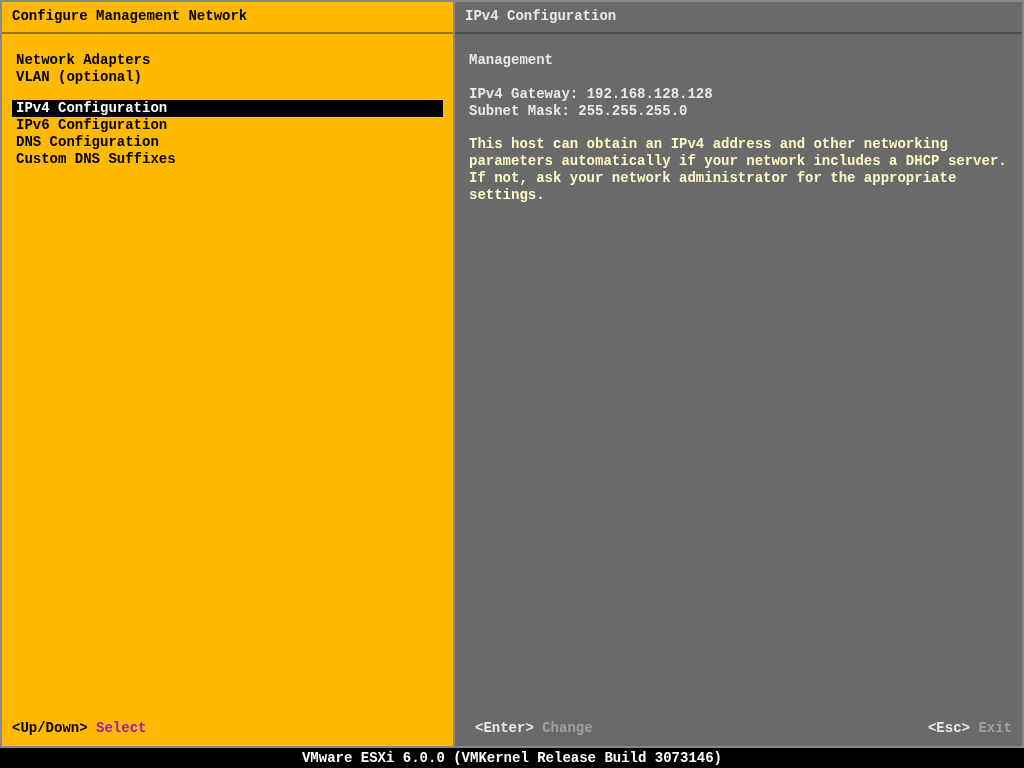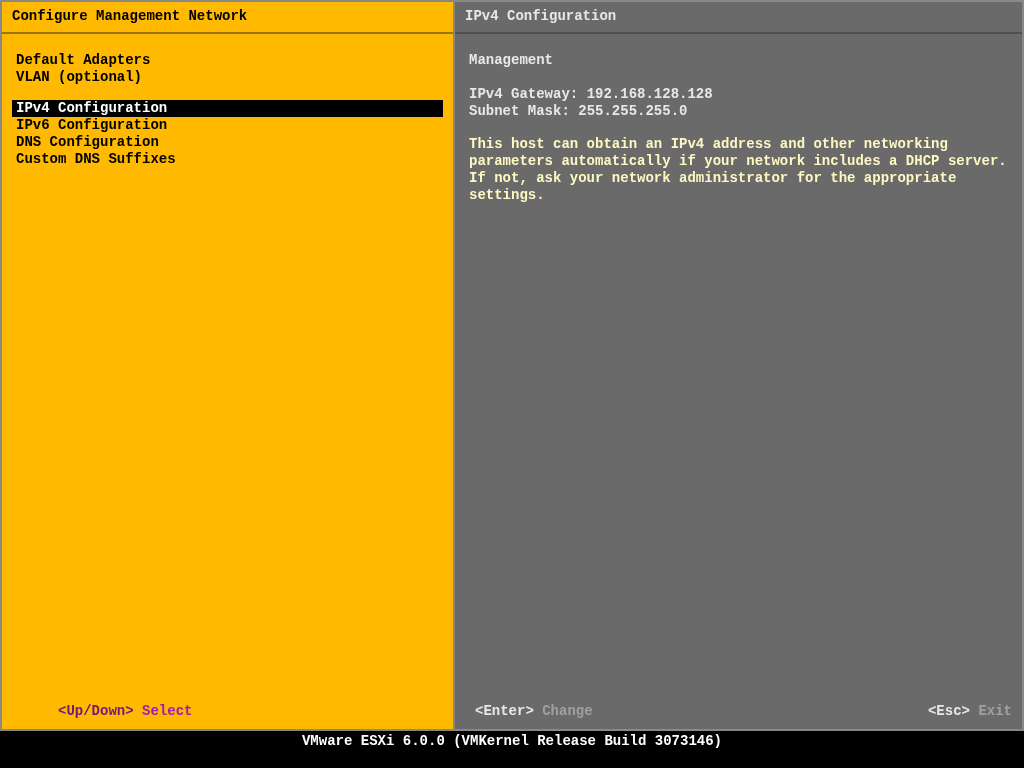--- a/index.html
+++ b/index.html
@@ -47,21 +47,21 @@
     }
     .menu-item.selected {
       background: #000;
       color: #fff;
       margin: 0 10px 0 10px;
       padding: 0 4px;
     }
     .left-footer {
       padding: 0 10px 10px 10px;
     }
-    .left-footer .key { color: #701a75; margin-left: 46px; }
+    .left-footer .key { color: #000000; }
     .left-footer .action { color: #a21caf; }
 
     
     .right {
       flex: 1;
       background: #6a6a6a;
       border: 2px solid #888;
       border-left: none;
       display: flex;
       flex-direction: column;
@@ -85,38 +85,38 @@
     .right-footer {
       display: flex;
       justify-content: space-between;
       padding: 0 10px 10px 20px;
     }
     .right-footer .key { color: #e8e8e8; }
     .right-footer .action { color: #a0a0a0; }
 
     
     .statusbar {
-      height: 37px;
+      height: 20px;
       background: #000;
       color: #fff;
       text-align: center;
       line-height: 20px;
     }
   </style>
 </head>
 <body>
 
 <div class="screen">
   <div class="main">
 
     <div class="left">
       <div class="left-header">Configure Management Network</div>
       <div class="left-body">
         <div class="menu-group">
-          <div class="menu-item">Default Adapters</div>
+          <div class="menu-item">Network Adapters</div>
           <div class="menu-item">VLAN (optional)</div>
         </div>
         <div class="menu-group">
           <div class="menu-item selected">IPv4 Configuration</div>
           <div class="menu-item">IPv6 Configuration</div>
           <div class="menu-item">DNS Configuration</div>
           <div class="menu-item">Custom DNS Suffixes</div>
         </div>
       </div>
       <div class="left-footer">

